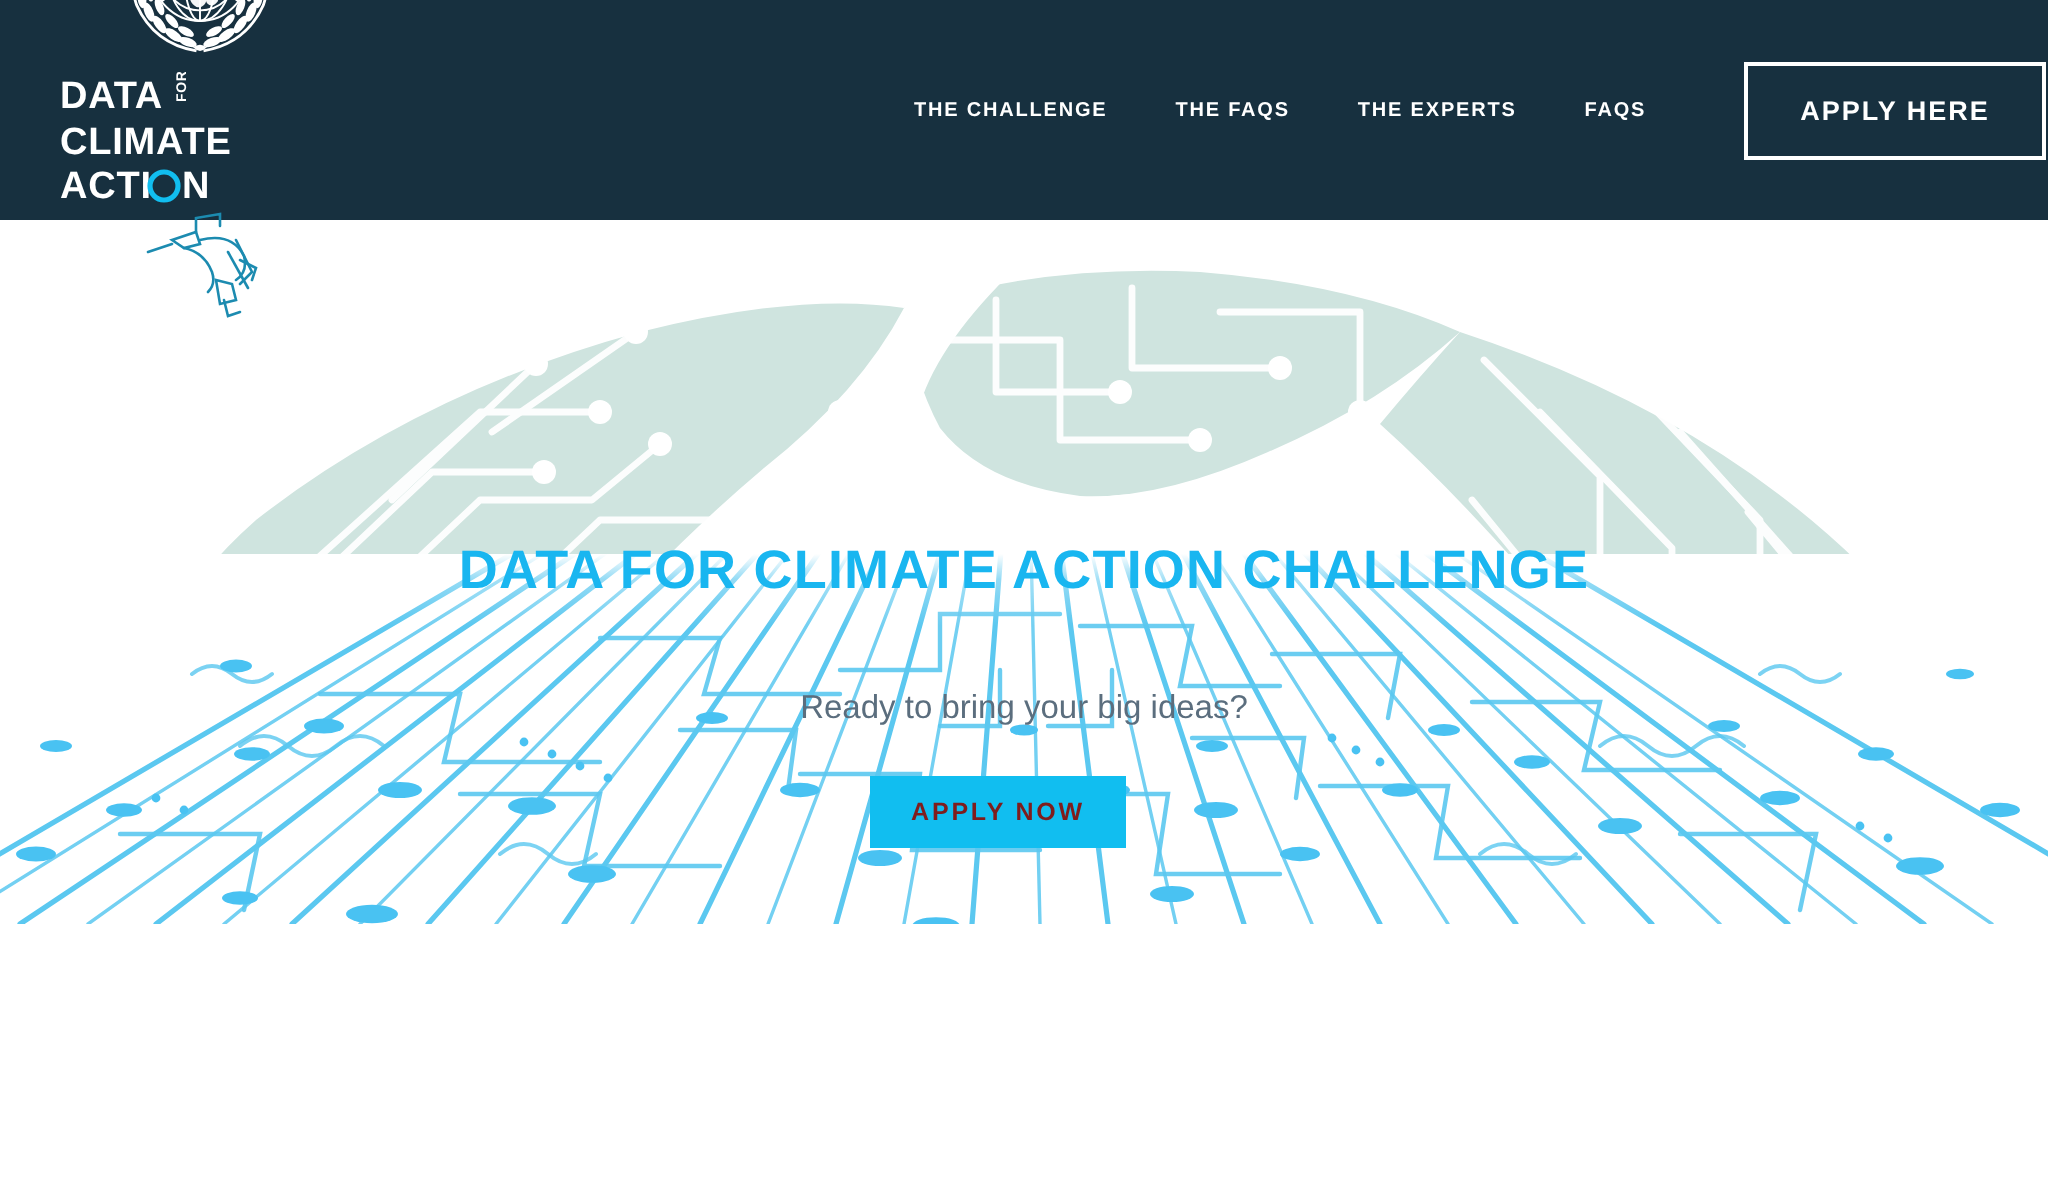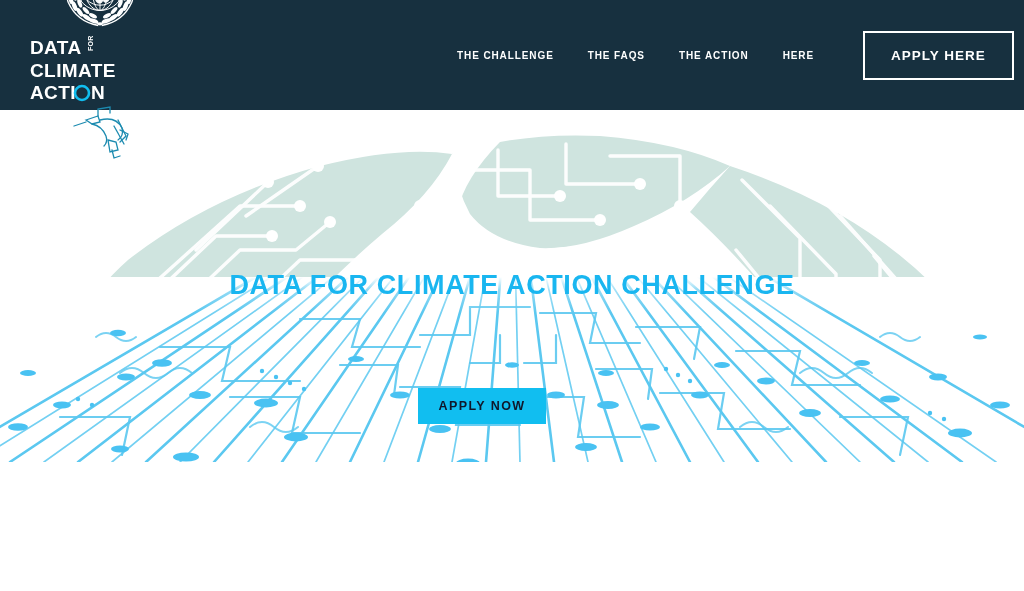--- a/index.html
+++ b/index.html
@@ -88,25 +88,25 @@
     letter-spacing:0.6px;
   }
   .hero-sub {
     position:absolute; top:209px; left:0; width:1024px;
     color:#5B6E7E;
     font-size:16.5px;
     line-height:1.45;
     font-weight:normal;
   }
   .apply-now-btn {
-    position:absolute; top:278px; left:418px;
+    position:absolute; top:278px; left:435px;
     width:128px; height:36px;
     background:#11BEF0;
     border:none;
-    color:#0f172a;
+    color:#7f1d1d;
     font-size:12.5px;
     font-weight:bold;
     letter-spacing:1.4px;
     cursor:pointer;
     font-family:"Liberation Sans", sans-serif;
     z-index:25;
   }
 </style>
 </head>
 <body>
@@ -203,22 +203,22 @@
           <path d="M36 38 L44 40 L46 48 L38 50 Z"></path>
           <path d="M40 48 L42 56 L48 54"></path>
           <path d="M48 28 L56 32 L54 38"></path>
         </g>
       </svg>
     </div>
 
     <nav class="main-nav">
       <a class="nav-link" href="#">THE CHALLENGE</a>
       <a class="nav-link" href="#">THE FAQS</a>
-      <a class="nav-link" href="#">THE ACTION</a>
-      <a class="nav-link" href="#">HERE</a>
+      <a class="nav-link" href="#">THE EXPERTS</a>
+      <a class="nav-link" href="#">FAQS</a>
       <button class="apply-here-btn">APPLY HERE</button>
     </nav>
   </header>
 
   <section class="hero">
 
     <svg class="hero-map" viewBox="0 0 1024 330" preserveAspectRatio="none">
       <defs>
         <clipPath id="mapclip">
 
@@ -440,18 +440,19 @@
           <circle cx="944" cy="142" r="2.2"></circle>
       </g>
 
       <rect x="0" y="0" width="1024" height="90" fill="url(#cfade)"></rect>
     </svg>
 
     <div class="hero-content">
       <h1 class="hero-title">DATA FOR CLIMATE ACTION CHALLENGE</h1>
       <p class="hero-sub">
         <br>
+        <span>Ready to bring your big ideas?</span>
       </p>
       <button class="apply-now-btn">APPLY NOW</button>
     </div>
   </section>
 
 </div>
 
 </body></html>

